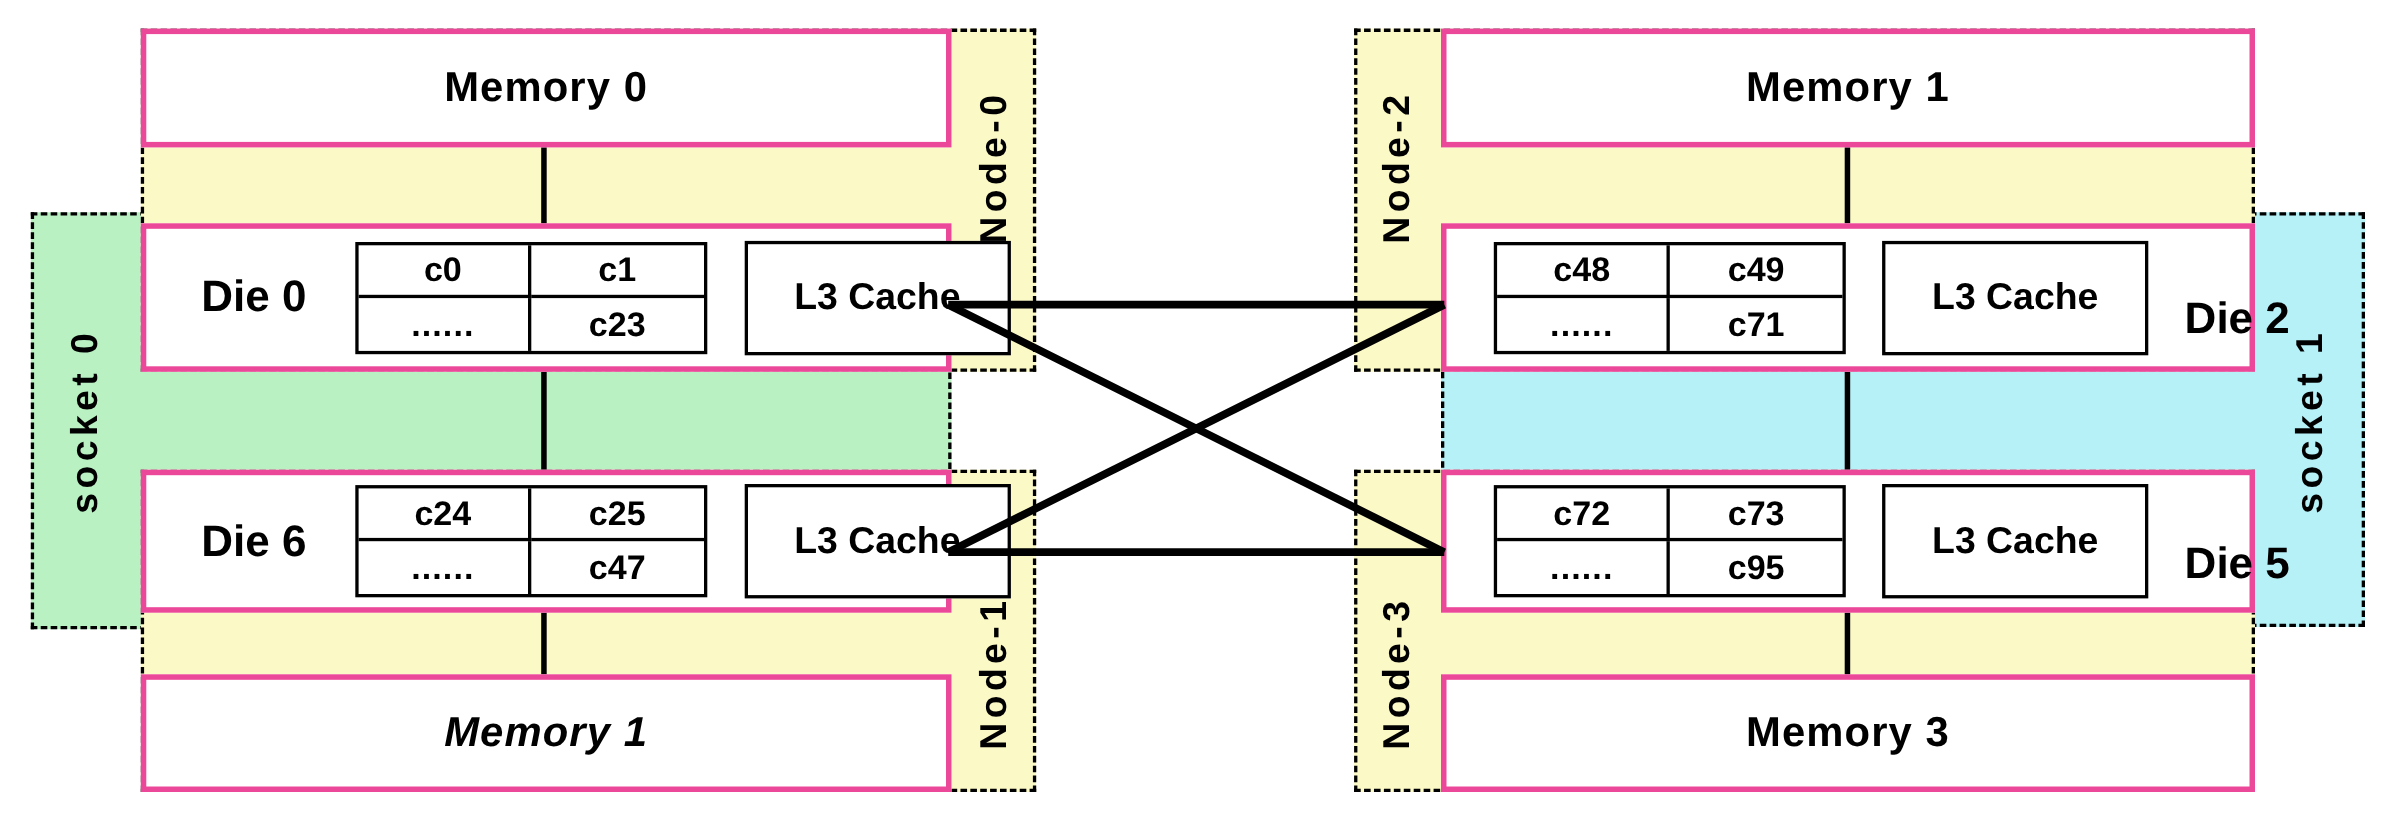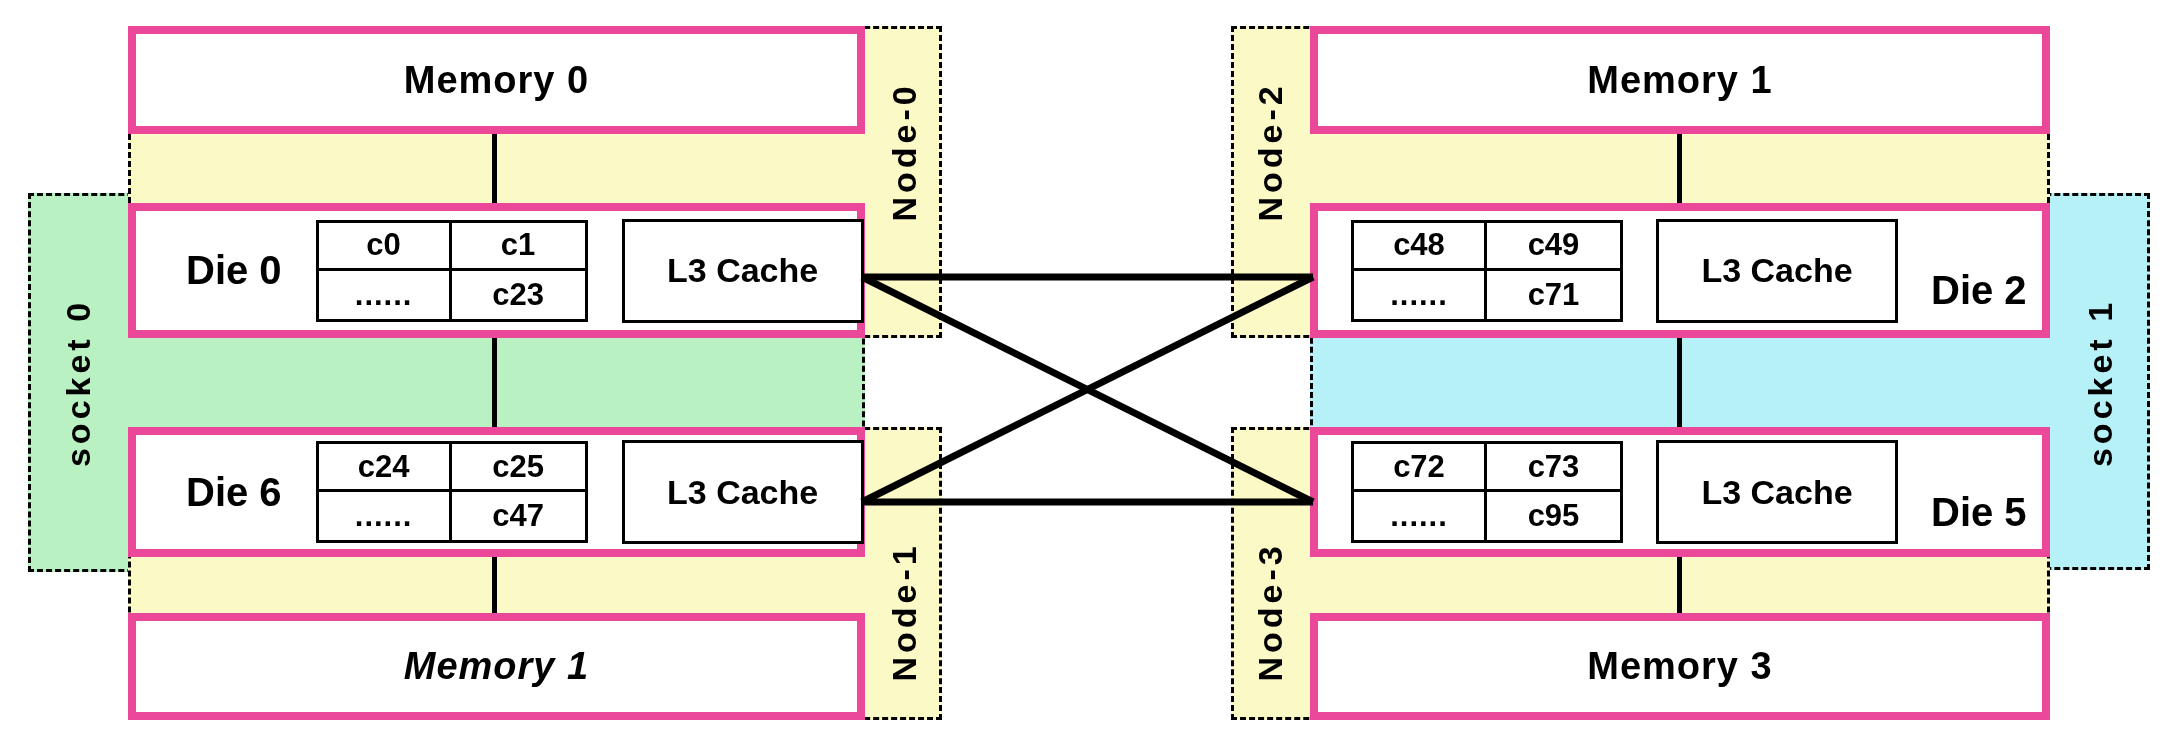--- a/index.html
+++ b/index.html
@@ -18,43 +18,44 @@
     box-sizing:border-box;
   }
   .socket0-bg{background:var(--socket_green,#B9F1C3);z-index:1;}
   .socket1-bg{background:var(--socket_cyan,#B6F1F7);z-index:1;}
   .node-bg{background:var(--node_yellow,#FBF9C6);z-index:2;}
 
   
   .wbox{
     position:absolute;
     background:#ffffff;
-    border:8px solid #ec4899;
+    border:5px solid #ec4899;
     box-sizing:border-box;
     display:flex;align-items:center;justify-content:center;
     z-index:4;
   }
   .mem-label{font-size:38px;font-weight:600;letter-spacing:1px;}
 
   .die{justify-content:flex-start;}
   .die-left{padding-left:22px;gap:34px;}
   .die-right{padding-left:33px;gap:33px;}
   .die-label{font-size:40px;font-weight:600;white-space:nowrap;margin-left:28px;}
   .die-right .die-label{margin-left:auto;padding-right:26px;margin-top:40px;}
   .die-left .die-label{width:118px;}
 
   .core-table{
     display:grid;
     grid-template-columns:1fr 1fr;
     grid-template-rows:1fr 1fr;
-    width:272px;height:102px;
+    width:320px;height:102px;
     border:3px solid #000;
     box-sizing:border-box;
     background:#fff;
     flex-shrink:0;
+    margin-left:10px;
   }
   .core-cell{
     display:flex;align-items:center;justify-content:center;
     font-size:31px;font-weight:600;
     box-sizing:border-box;
   }
   .cc-tl{border-right:3px solid #000;border-bottom:3px solid #000;}
   .cc-tr{border-bottom:3px solid #000;}
   .cc-bl{border-right:3px solid #000;letter-spacing:1px;}
 

